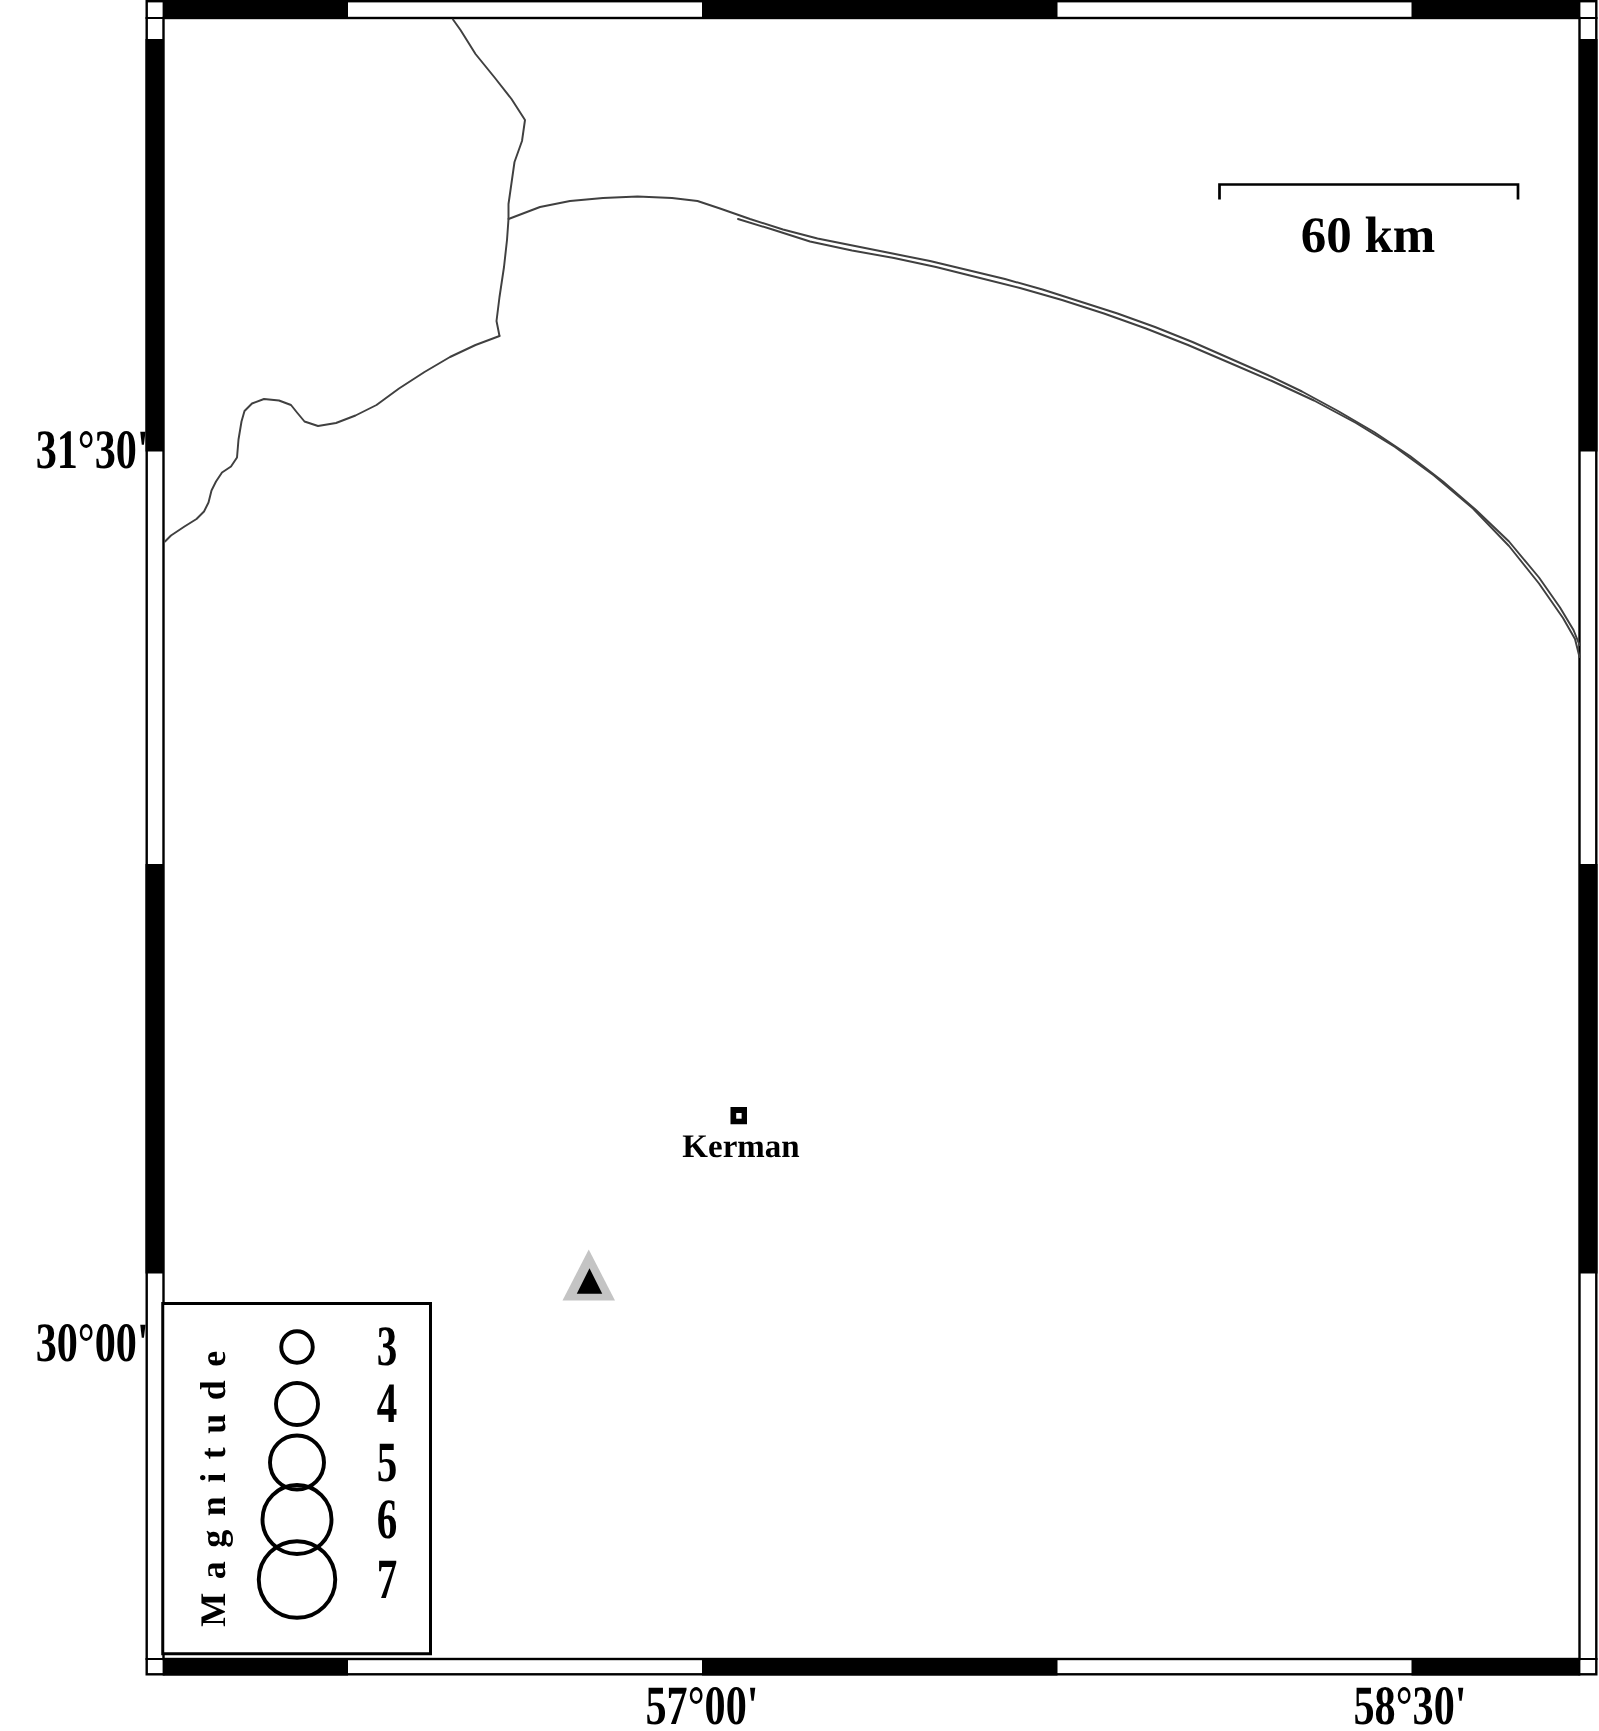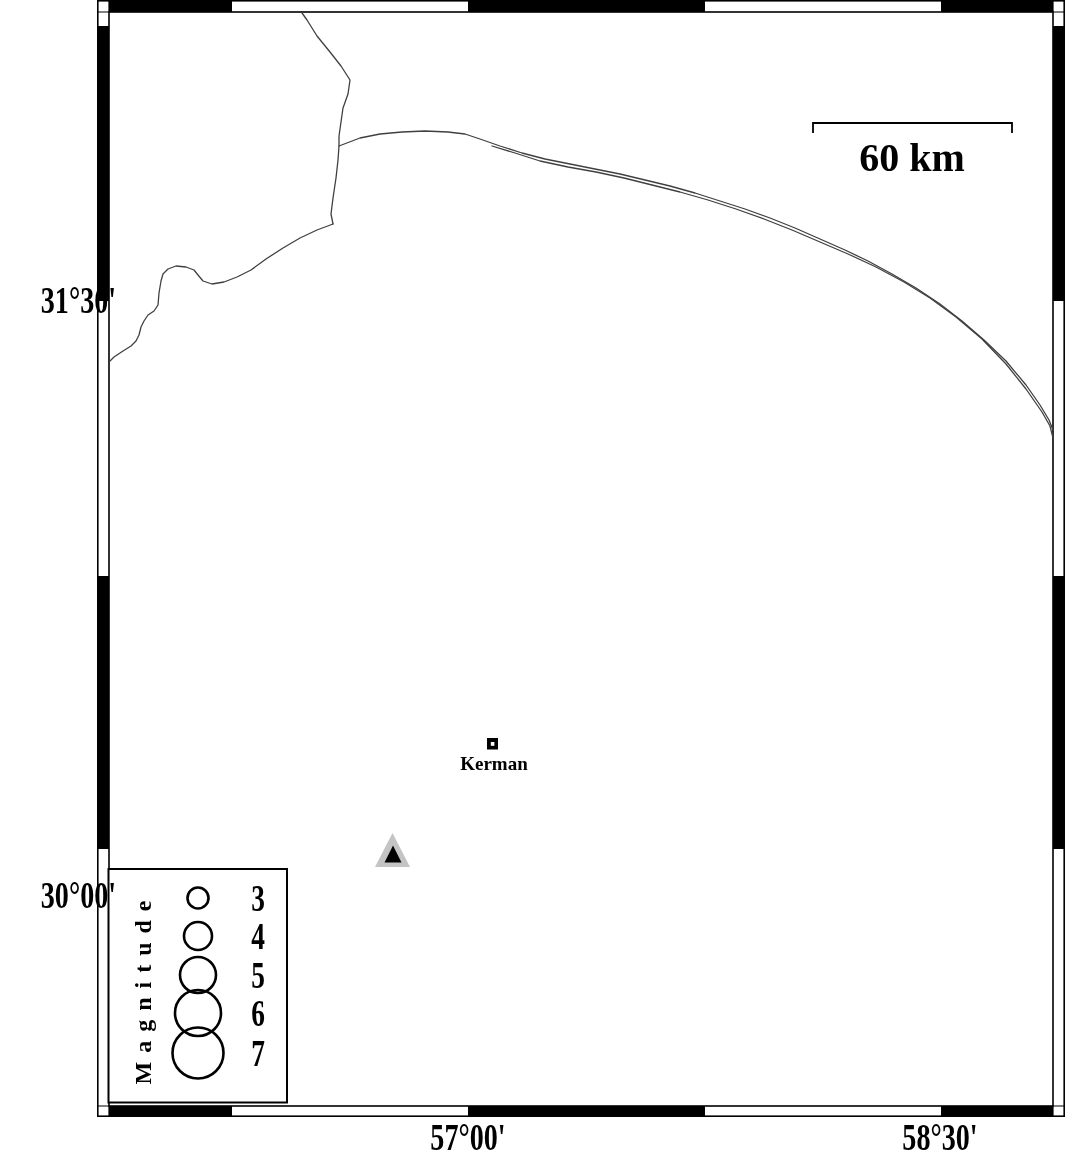--- a/index.html
+++ b/index.html
@@ -15,31 +15,31 @@
     position:absolute;
     color:#000;
     font-weight:bold;
     white-space:nowrap;
   }
   .coord{
     font-size:37px;
     line-height:44px;
   }
   .coord .cond{display:inline-block;transform:scaleX(0.76);}
-  .lat{left:17px;width:64px;text-align:right;}
+  .lat{left:0;width:64px;text-align:right;}
   .lat .cond{transform-origin:100% 50%;}
   .lon{transform:translateX(-50%);text-align:center;}
   .lon .cond{transform-origin:50% 50%;}
   #scale-label{
-    font-size:40px;line-height:34px;
+    font-size:34px;line-height:34px;
     transform:translateX(-50%);
     text-align:center;
   }
   #city-label{
-    font-size:19px;line-height:26px;
+    font-size:22px;line-height:26px;
     transform:translateX(-50%);
   }
   #legend-title{
     font-size:24px;line-height:24px;
     letter-spacing:9px;
     transform:translate(-50%,-50%) rotate(-90deg);
   }
   .mag-num{
     font-size:38px;line-height:44px;
     transform:translateX(-50%);

